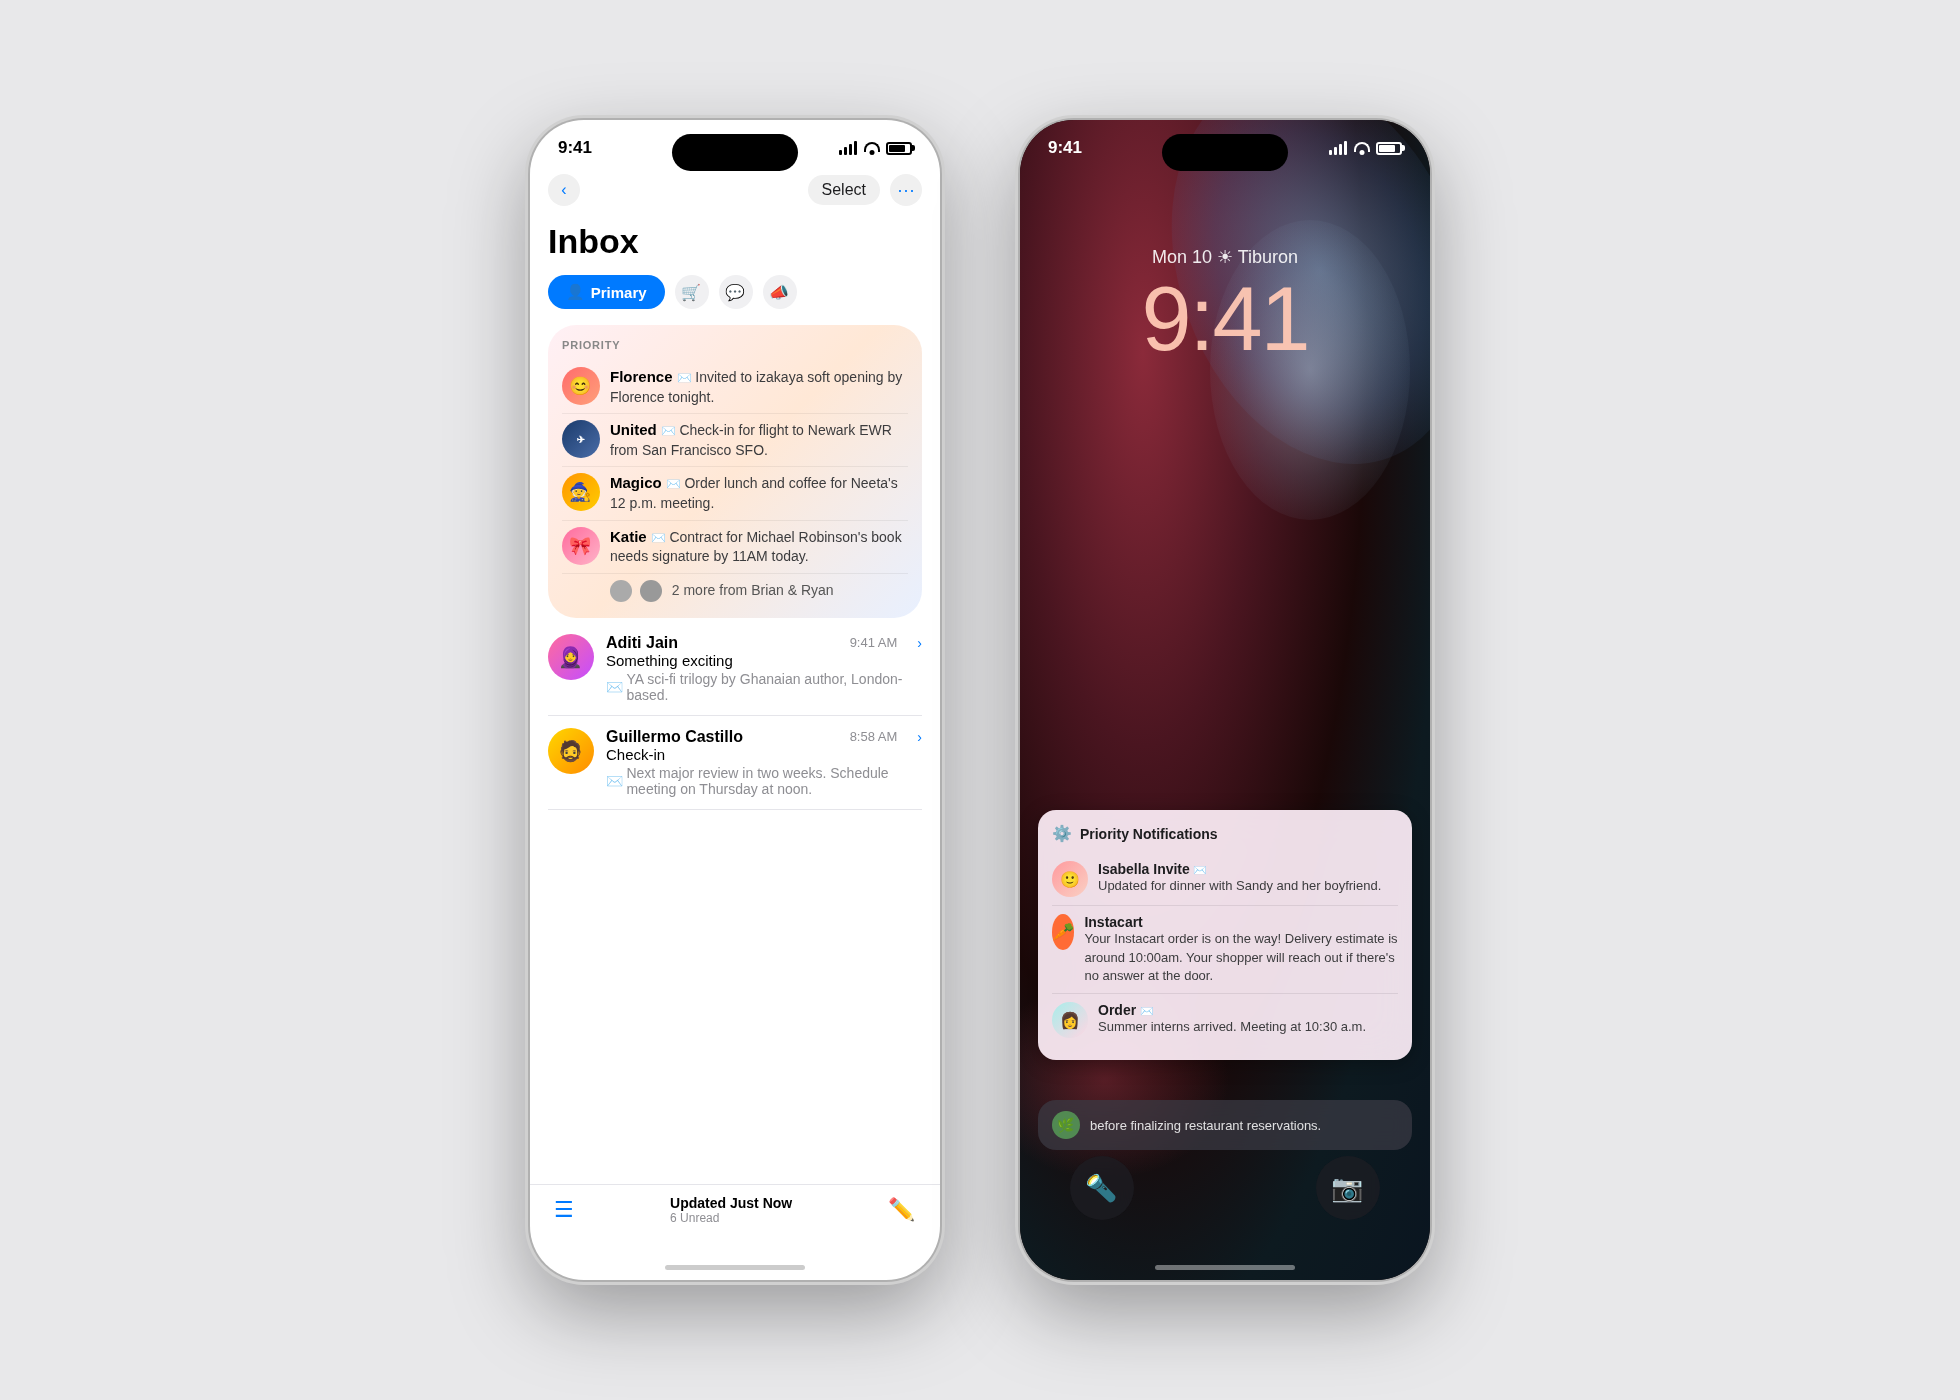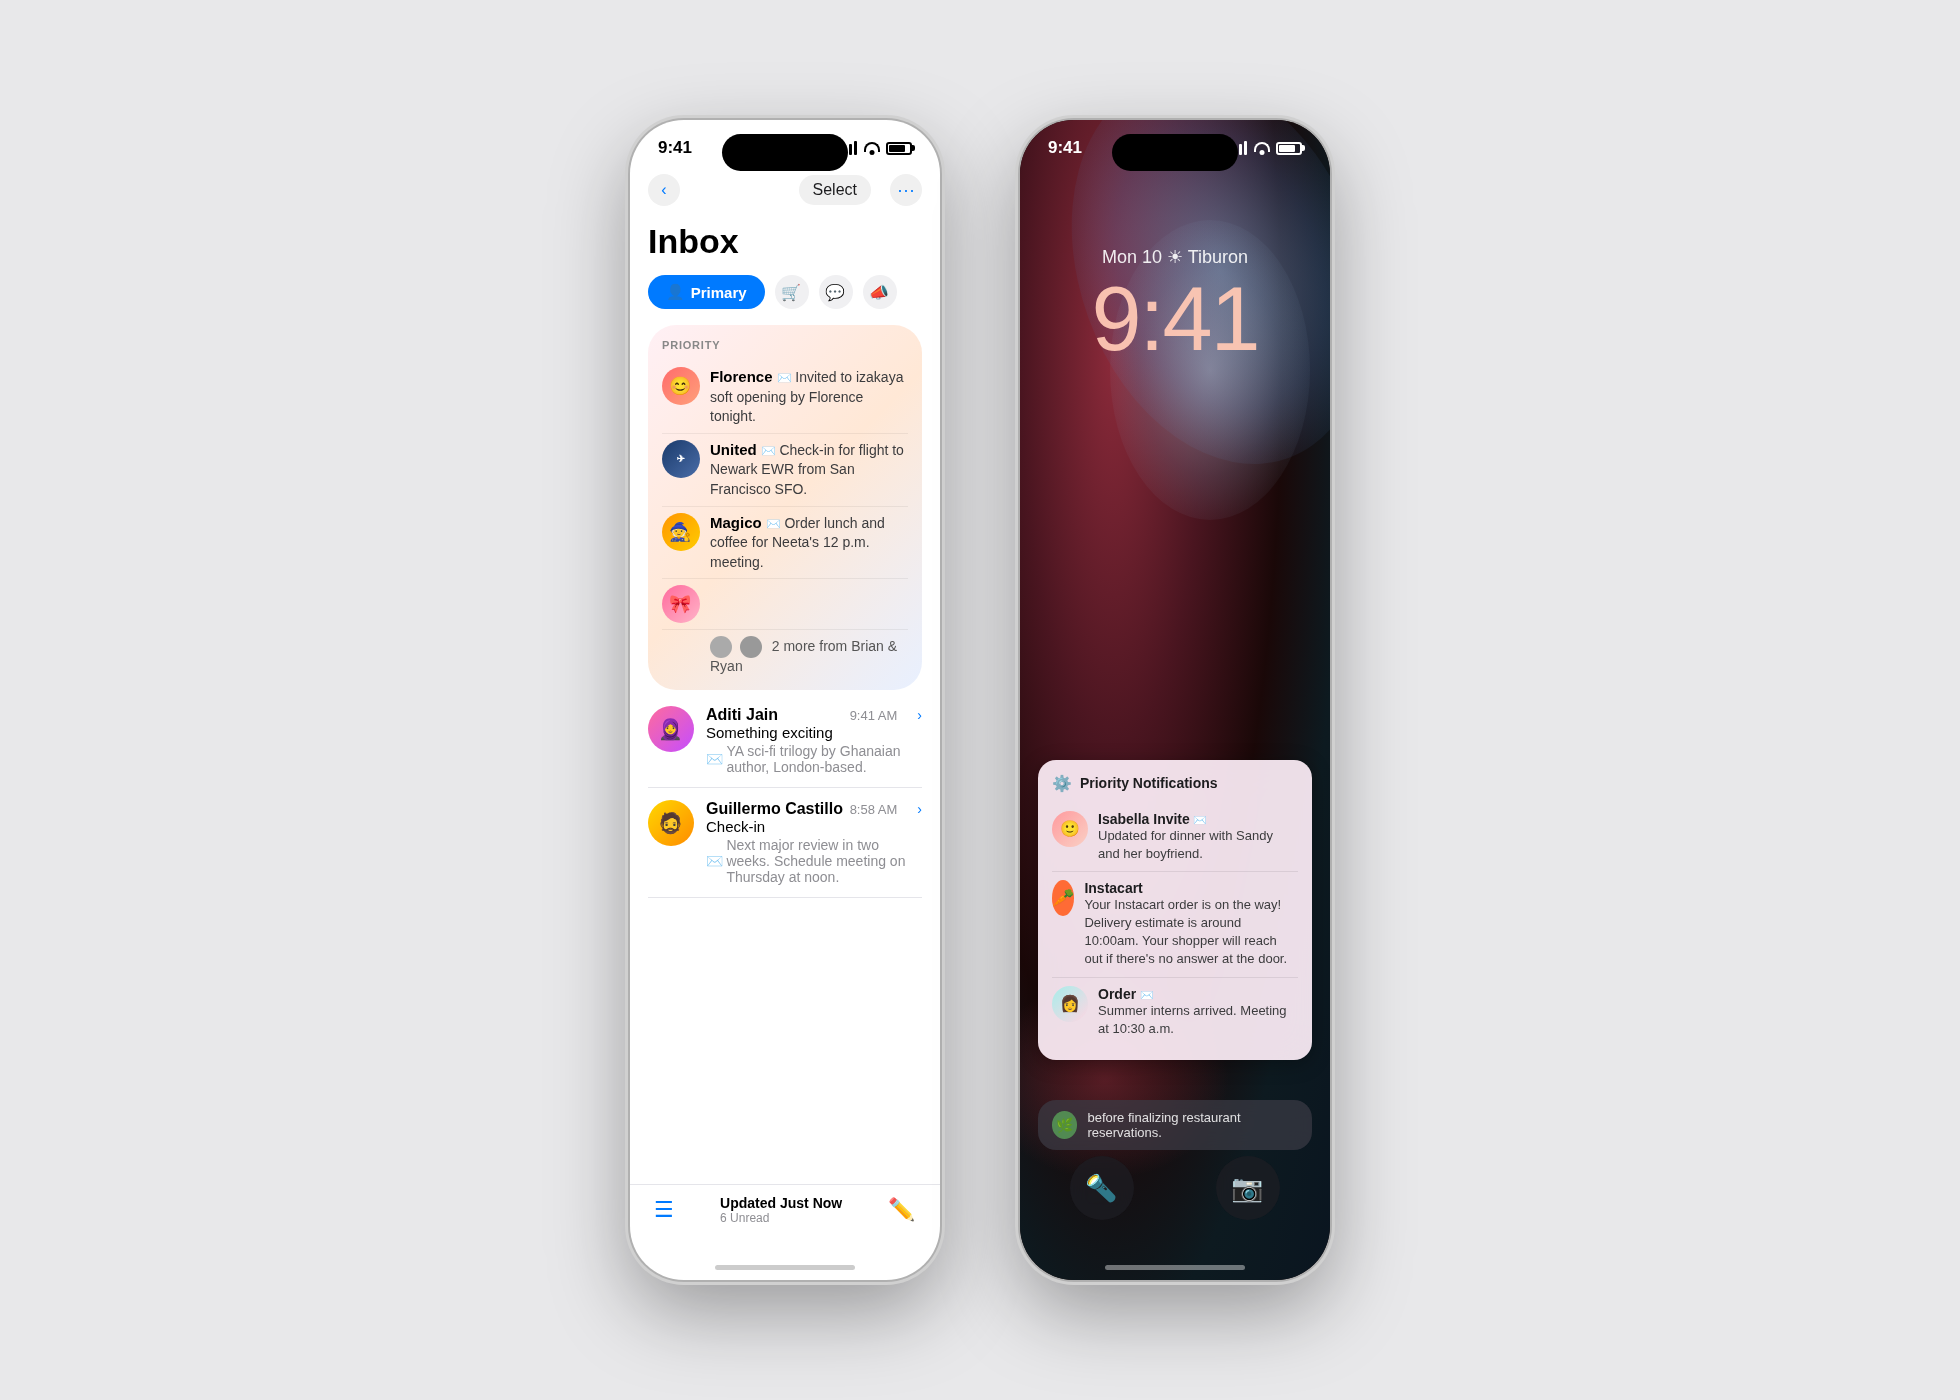--- a/index.html
+++ b/index.html
@@ -9,21 +9,21 @@
       background: #e8e8ea;
       display: flex;
       align-items: center;
       justify-content: center;
       gap: 80px;
       font-family: -apple-system, BlinkMacSystemFont, 'SF Pro Display', 'Helvetica Neue', sans-serif;
     }
 
     
     .phone {
-      width: 310px;
+      width: 410px;
       height: 1160px;
       background: #ffffff;
       border-radius: 54px;
       position: relative;
       box-shadow: 0 0 0 2px #b0b0b0, 0 0 0 5px #d0d0d0, 0 30px 80px rgba(0,0,0,0.35);
       overflow: hidden;
     }
 
     .phone-dark {
       background: #1a0a0a;
@@ -207,21 +207,21 @@
       display: flex;
       align-items: center;
       justify-content: center;
       font-size: 18px;
       color: #007aff;
     }
 
     .toolbar-right {
       display: flex;
       align-items: center;
-      gap: 19px;
+      gap: 10px;
     }
 
     .inbox-title {
       font-size: 34px;
       font-weight: 700;
       color: #000;
       padding: 4px 0 14px;
     }
 
     
@@ -725,20 +725,25 @@
         <div class="avatar avatar-magico">🧙</div>
         <div class="priority-text">
           <span class="priority-sender">Magico</span>
           <span class="summary-icon"> ✉️ </span>
           <span class="priority-body">Order lunch and coffee for Neeta's 12 p.m. meeting.</span>
         </div>
       </div>
 
       <div class="priority-item">
         <div class="avatar avatar-katie">🎀</div>
+        <div class="priority-text">
+          <span class="priority-sender">Katie</span>
+          <span class="summary-icon"> ✉️ </span>
+          <span class="priority-body">Contract for Michael Robinson's book needs signature by 11AM today.</span>
+        </div>
       </div>
 
       <div class="more-text">
         <span style="display:inline-block;width:22px;height:22px;border-radius:50%;background:#aaa;margin-right:4px;vertical-align:middle;"></span>
         <span style="display:inline-block;width:22px;height:22px;border-radius:50%;background:#999;margin-right:6px;vertical-align:middle;"></span>
         <span>2 more from Brian &amp; Ryan</span>
       </div>
     </div>
 
     <div class="email-item">

